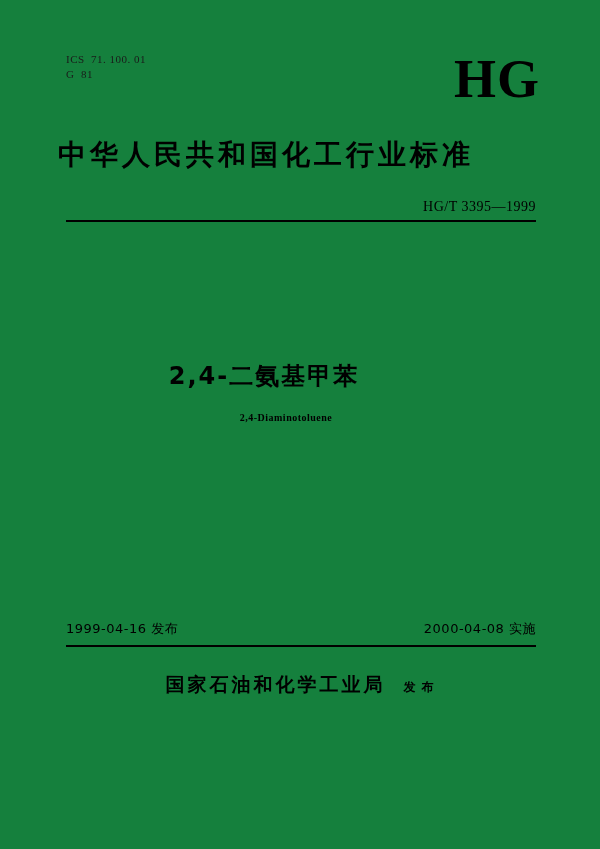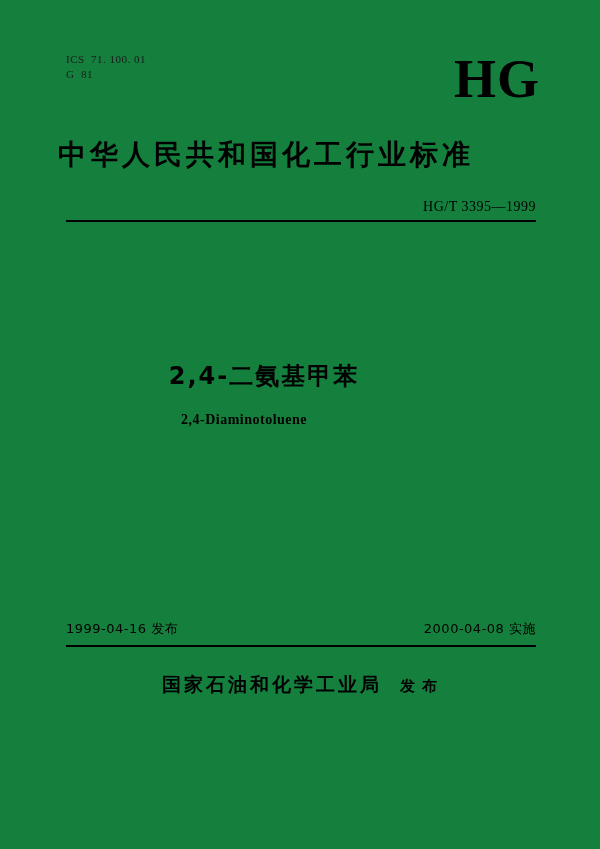--- a/index.html
+++ b/index.html
@@ -99,23 +99,24 @@
     color: #000;
   }
   .subject-en {
     position: absolute;
     left: 0;
     top: 412px;
     width: 488px;
     text-align: center;
     font-family: "Liberation Serif", serif;
     font-weight: bold;
-    font-size: 14px;
+    font-size: 10px;
     letter-spacing: 0.5px;
     color: #000;
+    padding-left: 42px;
   }
 
   
   .date-left {
     position: absolute;
     left: 66px;
     top: 620px;
     font-family: "DejaVu Sans", sans-serif;
     font-size: 13px;
     letter-spacing: 0.5px;
@@ -146,21 +147,21 @@
     top: 672px;
     width: 600px;
     text-align: center;
     font-family: "DejaVu Sans", sans-serif;
     font-weight: bold;
     font-size: 19px;
     letter-spacing: 3px;
     color: #000;
   }
   .issuer .issuer-verb {
-    font-size: 15px;
+    font-size: 12px;
     font-weight: bold;
     letter-spacing: 1px;
     margin-left: 18px;
   }
 </style>
 </head>
 <body>
 
 <div class="page">
 

